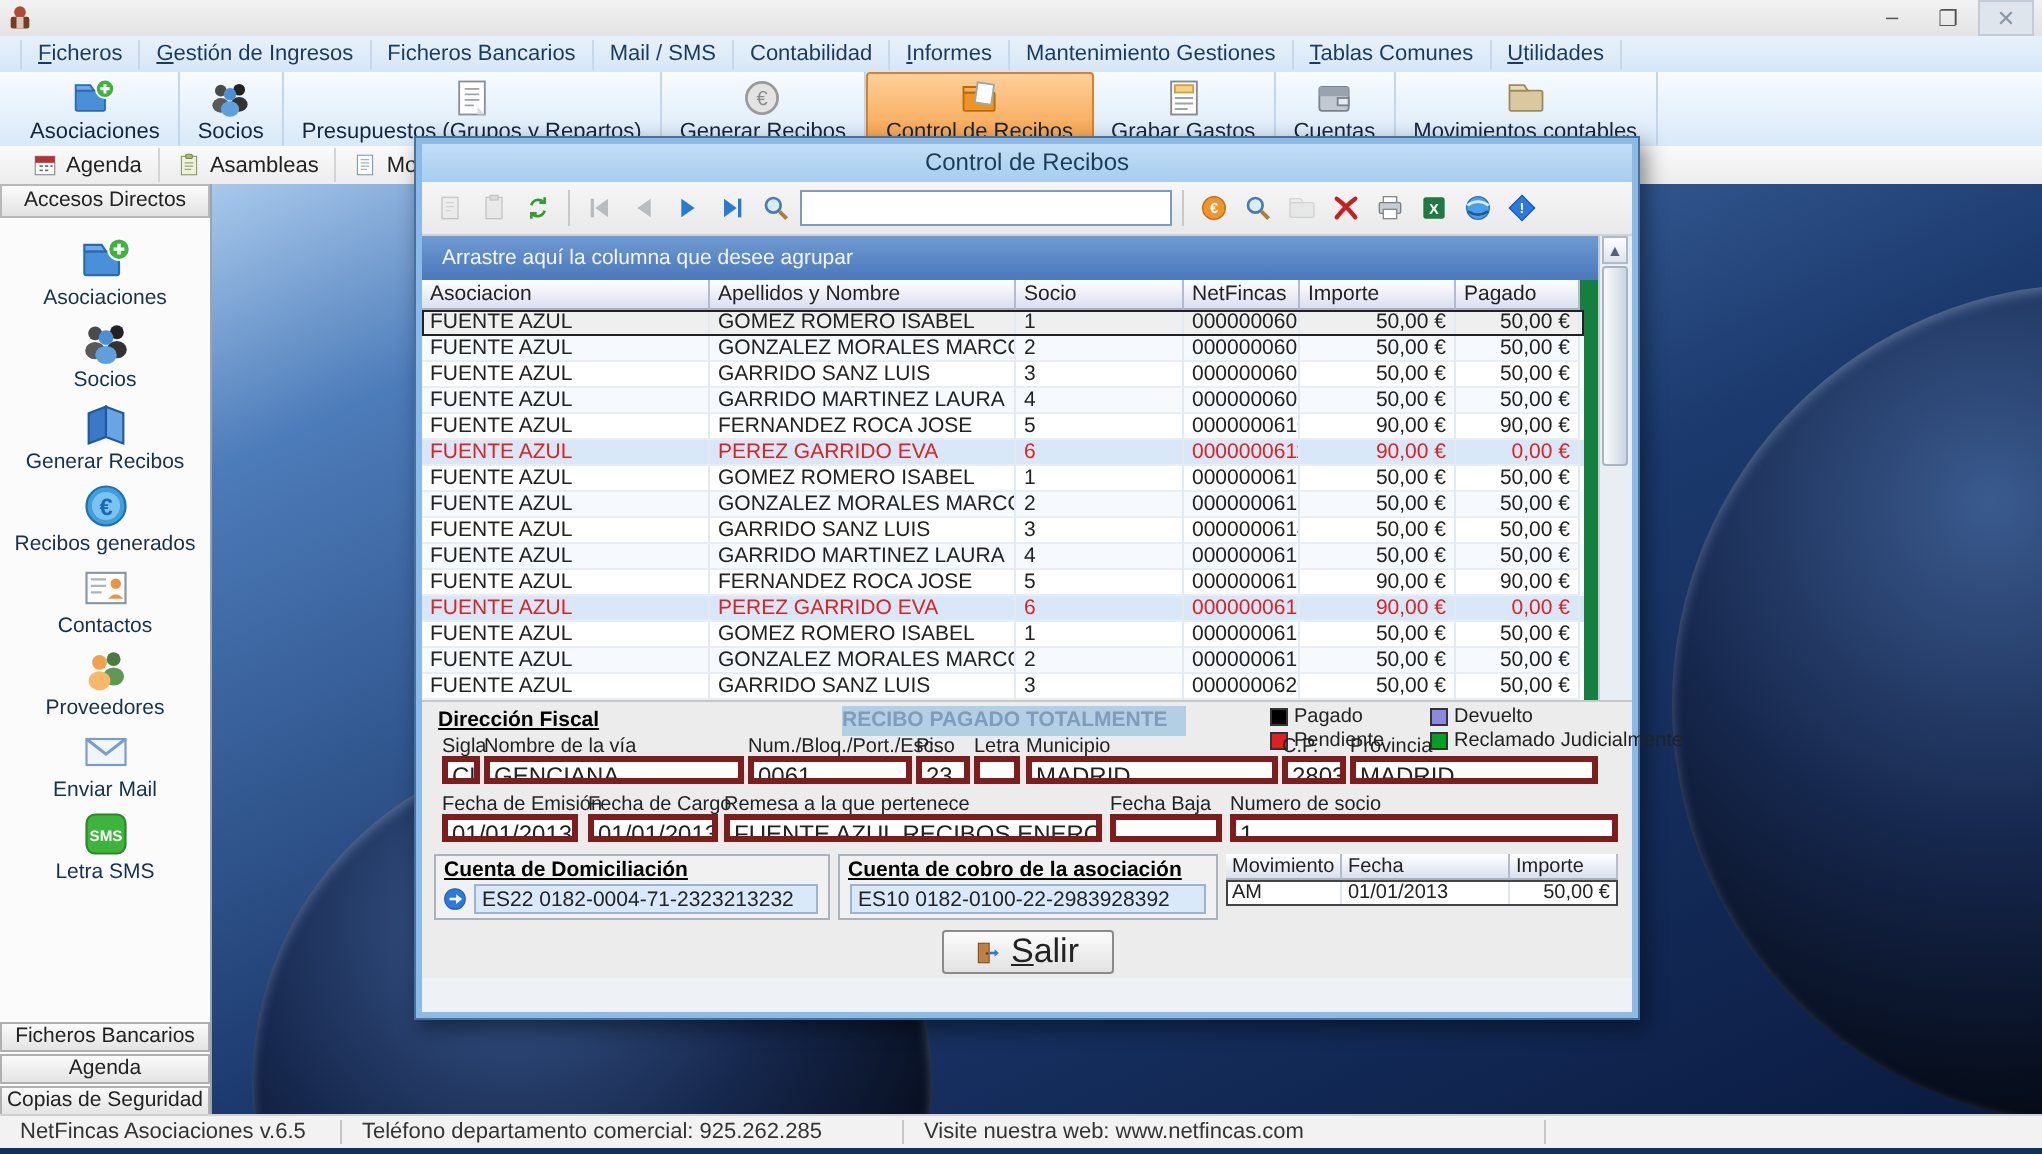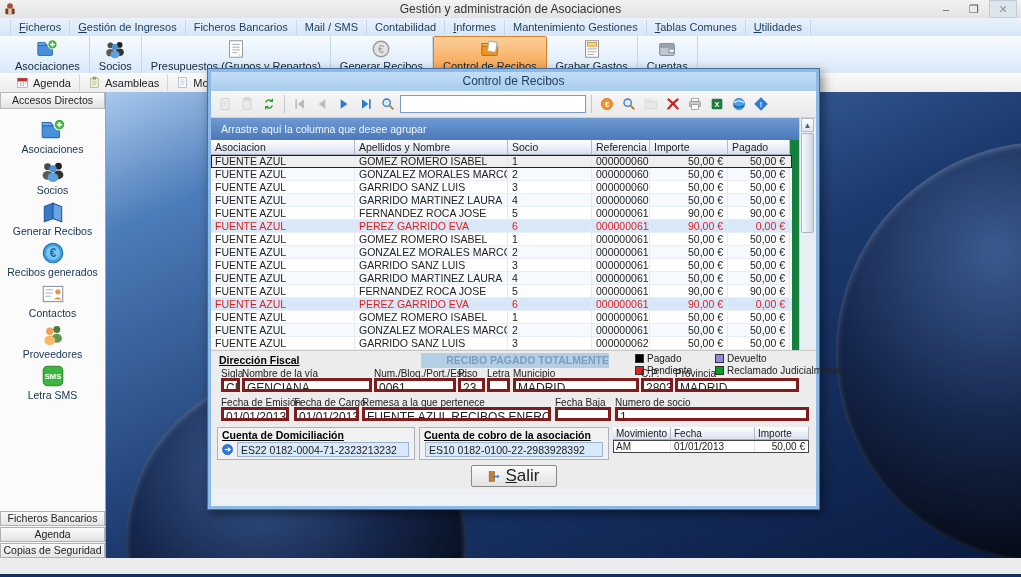--- a/index.html
+++ b/index.html
@@ -88,22 +88,22 @@
   .vs-arrow{position:absolute;left:1px;width:13px;height:14px;background:linear-gradient(#fdfdfd,#dfe5ec);border:1px solid #b0bac6;
             display:flex;align-items:center;justify-content:center;font-size:8px;color:#55607a;box-sizing:border-box;}
   .vs-thumb{position:absolute;left:1px;top:15px;width:13px;height:100px;background:linear-gradient(90deg,#f8fafc,#ccd6e2);
             border:1px solid #a8b4c2;border-radius:2px;box-sizing:border-box;}
   
   .detail{position:relative;height:112px;background:#ececec;border-top:1px solid #c8c8c8;font-size:10px;}
   .d-label{position:absolute;font-size:10px;color:#222;white-space:nowrap;}
   .d-head{font-weight:bold;text-decoration:underline;font-size:10.5px;color:#000;}
   .d-input{position:absolute;height:14px;background:#fff;border:3px solid #7f1d1d;font-size:12px;line-height:14px;
            padding:0 2px;box-sizing:border-box;white-space:nowrap;overflow:hidden;}
-  .banner{position:absolute;left:210px;top:2px;width:188px;height:15px;background:#b2cfe4;color:#7e9db8;
-          font-weight:bold;text-align:right;line-height:15px;font-size:10.5px;}
+  .banner{position:absolute;left:210px;top:2px;width:172px;height:15px;background:#b2cfe4;color:#7e9db8;
+          font-weight:bold;text-align:left;line-height:15px;font-size:10.5px;}
   .legend{position:absolute;left:424px;top:1px;display:grid;grid-template-columns:76px auto;grid-auto-rows:12px;column-gap:4px;}
   .leg-item{display:flex;align-items:center;gap:3px;font-size:10px;white-space:nowrap;}
   .leg-sq{width:9px;height:9px;border:1px solid #333;box-sizing:border-box;}
   .gbox{position:absolute;top:76px;height:33px;border:1px solid #aab2bc;background:#f1f1f1;box-sizing:border-box;}
   .acct{position:absolute;height:15px;background:#d9e9f9;border:1px solid #9ab4d2;font-size:10.5px;line-height:15px;
         padding:0 3px;box-sizing:border-box;white-space:nowrap;overflow:hidden;}
   .mini{position:absolute;left:402px;top:76px;width:196px;}
   .mini .mh{display:flex;}
   .mini .mhc{background:linear-gradient(#ffffff,#d9e0ef);border-right:1px solid #b4bccc;border-bottom:1px solid #a8b0c0;
              font-size:10px;padding-left:3px;height:13px;line-height:13px;box-sizing:border-box;}
@@ -121,21 +121,20 @@
 <div id="app">
 
   <div class="titlebar">
     <span class="appicon">
         <svg viewBox="0 0 24 24">
           <circle cx="12" cy="7" r="5" fill="#b04a30"></circle>
           <rect x="4" y="11" width="16" height="10" rx="2" fill="#7a3a22"></rect>
           <rect x="9" y="11" width="6" height="10" fill="#d8c8b8"></rect>
         </svg>
       </span>
-    <span class="wtitle">Gestión y administración de Asociaciones</span>
     <span class="wcontrols wcontrols-box" style="position:absolute;right:4px;display:flex;gap:2px;">
       <span class="wbtn">–</span>
       <span class="wbtn">❐</span>
       <span class="wbtn close">✕</span>
     </span>
   </div>
 
   <div class="menubar" id="menubar">
       <span class="menu-item"><u>F</u>icheros</span>
       <span class="menu-item"><u>G</u>estión de Ingresos</span>
@@ -215,20 +214,29 @@
       <div class="tb-btn">
         <span>
           <svg viewBox="0 0 24 24">
             <rect x="4" y="6" width="16" height="13" rx="1.5" fill="#c2c8d2" stroke="#7a8290"></rect>
             <rect x="4" y="6" width="16" height="5" fill="#9aa2b0"></rect>
             <rect x="14" y="12" width="6" height="4" fill="#e8ecf2" stroke="#7a8290"></rect>
           </svg>
         </span>
         <span class="lbl">Cuentas</span>
       </div>
+      <div class="tb-btn">
+        <span>
+          <svg viewBox="0 0 24 24">
+            <rect x="3" y="8" width="18" height="11" rx="1" fill="#d9c8a0" stroke="#a08a58"></rect>
+            <path d="M3 8 v-3 h8 l2 3 z" fill="#e8dab8" stroke="#a08a58"></path>
+          </svg>
+        </span>
+        <span class="lbl">Movimientos contables</span>
+      </div>
     </div>
 
   <div class="tabrow" id="tabrow">
       <div class="tab-item">
         <span>
           <svg viewBox="0 0 24 24">
             <rect x="3" y="4" width="18" height="17" fill="#fff" stroke="#888"></rect>
             <rect x="3" y="4" width="18" height="6" fill="#b83030"></rect>
             <path d="M7 13h3M12 13h3M17 13h2M7 17h3M12 17h3" stroke="#6a7280" stroke-width="1.6"></path>
           </svg>
@@ -321,39 +329,53 @@
                 <ellipse cx="15.5" cy="15" rx="4.8" ry="4.2" fill="#5f9a52"></ellipse>
                 <circle cx="9" cy="8.5" r="3.4" fill="#f0a050"></circle>
                 <ellipse cx="9" cy="17" rx="5" ry="4.4" fill="#f8b868"></ellipse>
               </svg>
             </span>
             <span class="lbl">Proveedores</span>
           </div>
           <div class="sb-item">
             <span>
               <svg viewBox="0 0 24 24">
+                <rect x="3" y="6" width="18" height="12" fill="#f0f6fc" stroke="#7a9cc8"></rect>
+                <path d="M3 6 l9 7 l9 -7" fill="none" stroke="#7a9cc8" stroke-width="1.4"></path>
+              </svg>
+            </span>
+            <span class="lbl">Enviar Mail</span>
+          </div>
+          <div class="sb-item">
+            <span>
+              <svg viewBox="0 0 24 24">
                 <rect x="3" y="3" width="18" height="18" rx="4" fill="#3db53d" stroke="#2a8a2a"></rect>
                 <text x="12" y="15" font-size="7" font-weight="bold" text-anchor="middle" fill="#fff" font-family="inherit">SMS</text>
               </svg>
             </span>
             <span class="lbl">Letra SMS</span>
           </div>
         </div>
       <div class="sb-bottom" id="sbbottom">
           <div class="sb-btn">Ficheros Bancarios</div>
           <div class="sb-btn">Agenda</div>
           <div class="sb-btn">Copias de Seguridad</div>
         </div>
     </div>
     <div class="desktop">
       <div class="sphere" style="left:20px;top:280px;width:340px;height:340px;"></div>
       <div class="sphere" style="left:730px;top:50px;width:420px;height:420px;"></div>
     </div>
   </div>
 
+  <div class="statusbar" id="statusbar">
+      <span class="status-seg" style="width: 150px;">NetFincas Asociaciones v.6.5</span>
+      <span class="status-seg" style="width: 260px;">Teléfono departamento comercial: 925.262.285</span>
+      <span class="status-seg" style="width: 300px;">Visite nuestra web: www.netfincas.com</span>
+    </div>
   <div class="bottom-strip"></div>
 
   <div class="dialog">
     <div class="dlg-inner">
       <div class="dlg-title">Control de Recibos</div>
       <div class="dlg-toolbar" id="dlgtoolbar">
           <span class="dtb-btn dim">
             <svg viewBox="0 0 24 24">
               <rect x="6" y="4" width="12" height="16" fill="#e8e8e8" stroke="#888"></rect>
               <path d="M9 8h6M9 11h6M9 14h4" stroke="#aaa"></path>
@@ -454,21 +476,21 @@
             </svg>
           </span>
         </div>
 
       <div class="grid-wrap">
         <div class="group-bar">Arrastre aquí la columna que desee agrupar</div>
         <div class="grid-hdr" id="gridhdr">
             <div class="ghc" style="width: 144px;">Asociacion</div>
             <div class="ghc" style="width: 153px;">Apellidos y Nombre</div>
             <div class="ghc" style="width: 84px;">Socio</div>
-            <div class="ghc" style="width: 58px;">Referencia</div>
+            <div class="ghc" style="width: 58px;">NetFincas</div>
             <div class="ghc" style="width: 78px;">Importe</div>
             <div class="ghc" style="width: 62px;">Pagado</div>
           </div>
         <div class="grid-rows" id="gridrows">
             <div class="grow selected">
               <div class="gc" style="width: 144px;">FUENTE AZUL</div>
               <div class="gc" style="width: 153px;">GOMEZ ROMERO ISABEL</div>
               <div class="gc" style="width: 84px;">1</div>
               <div class="gc" style="width: 58px;">0000000606</div>
               <div class="gc r" style="width: 78px;">50,00 €</div>

